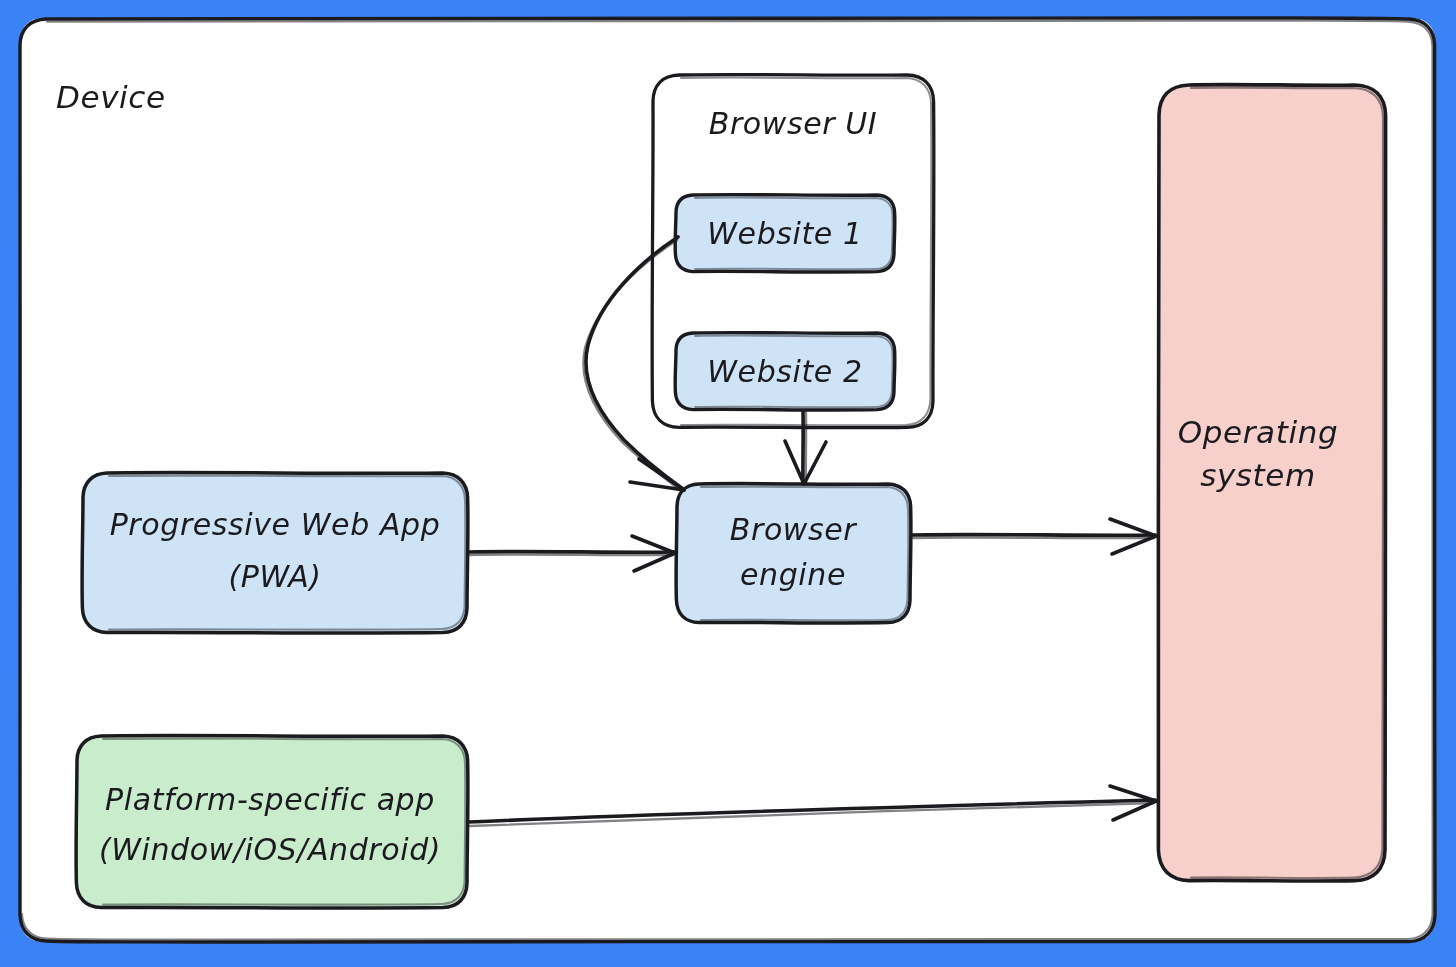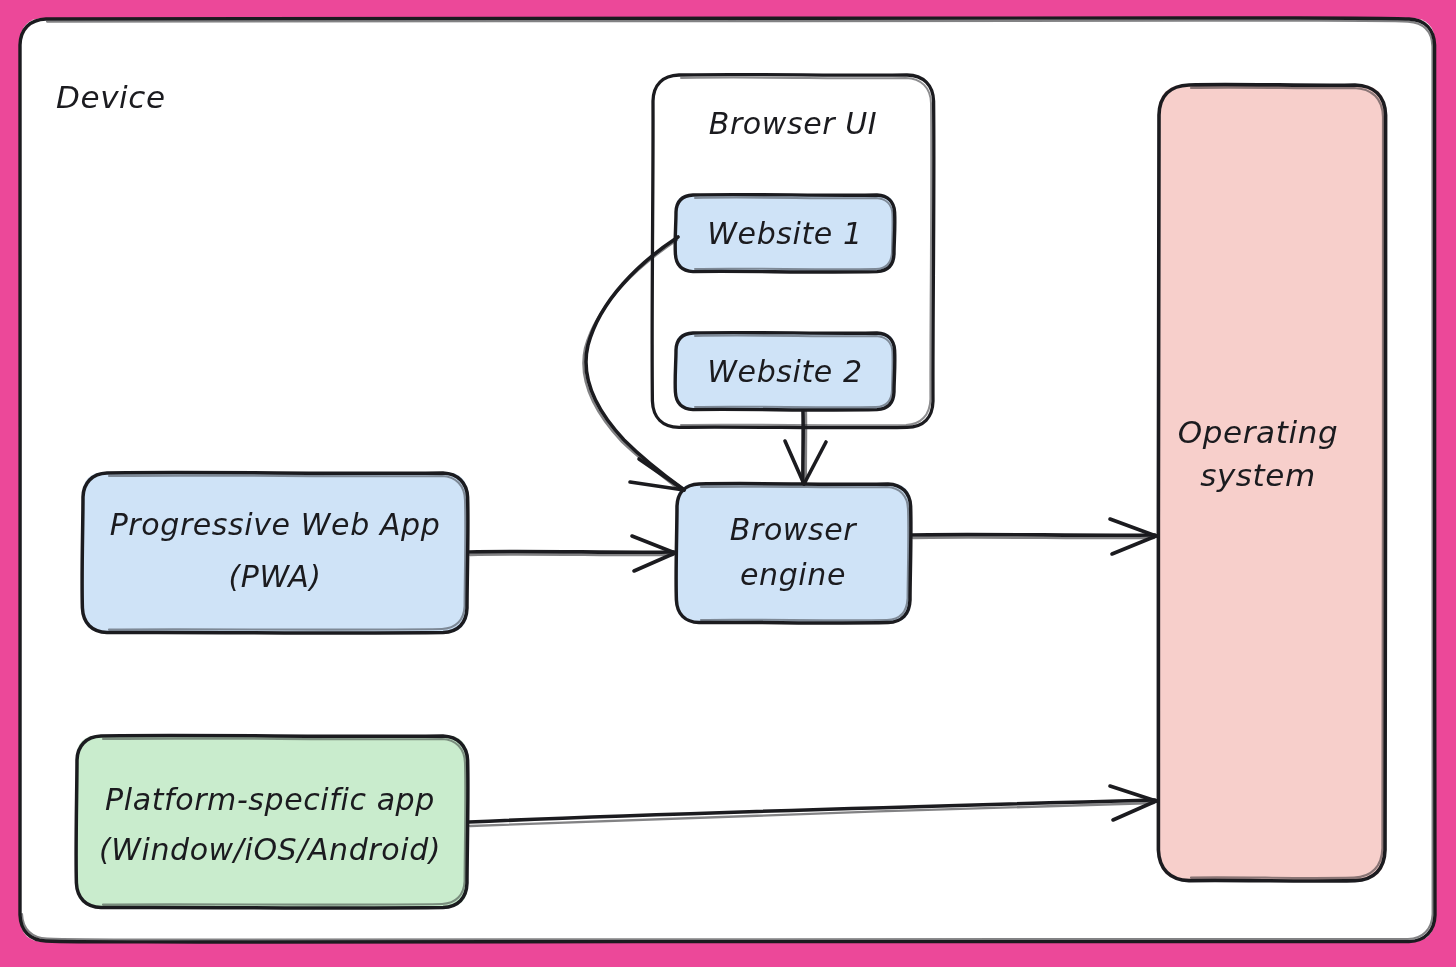--- a/index.html
+++ b/index.html
@@ -11,21 +11,21 @@
   body {
     width: 1456px;
     height: 967px;
     overflow: hidden;
     font-family: "DejaVu Sans", sans-serif;
   }
   #stage {
     position: relative;
     width: 1456px;
     height: 967px;
-    background: #ec4899;
+    background: #3b82f6;
   }
   svg.diagram {
     position: absolute;
     top: 0;
     left: 0;
     width: 1456px;
     height: 967px;
     display: block;
   }
   .sketch-stroke {

